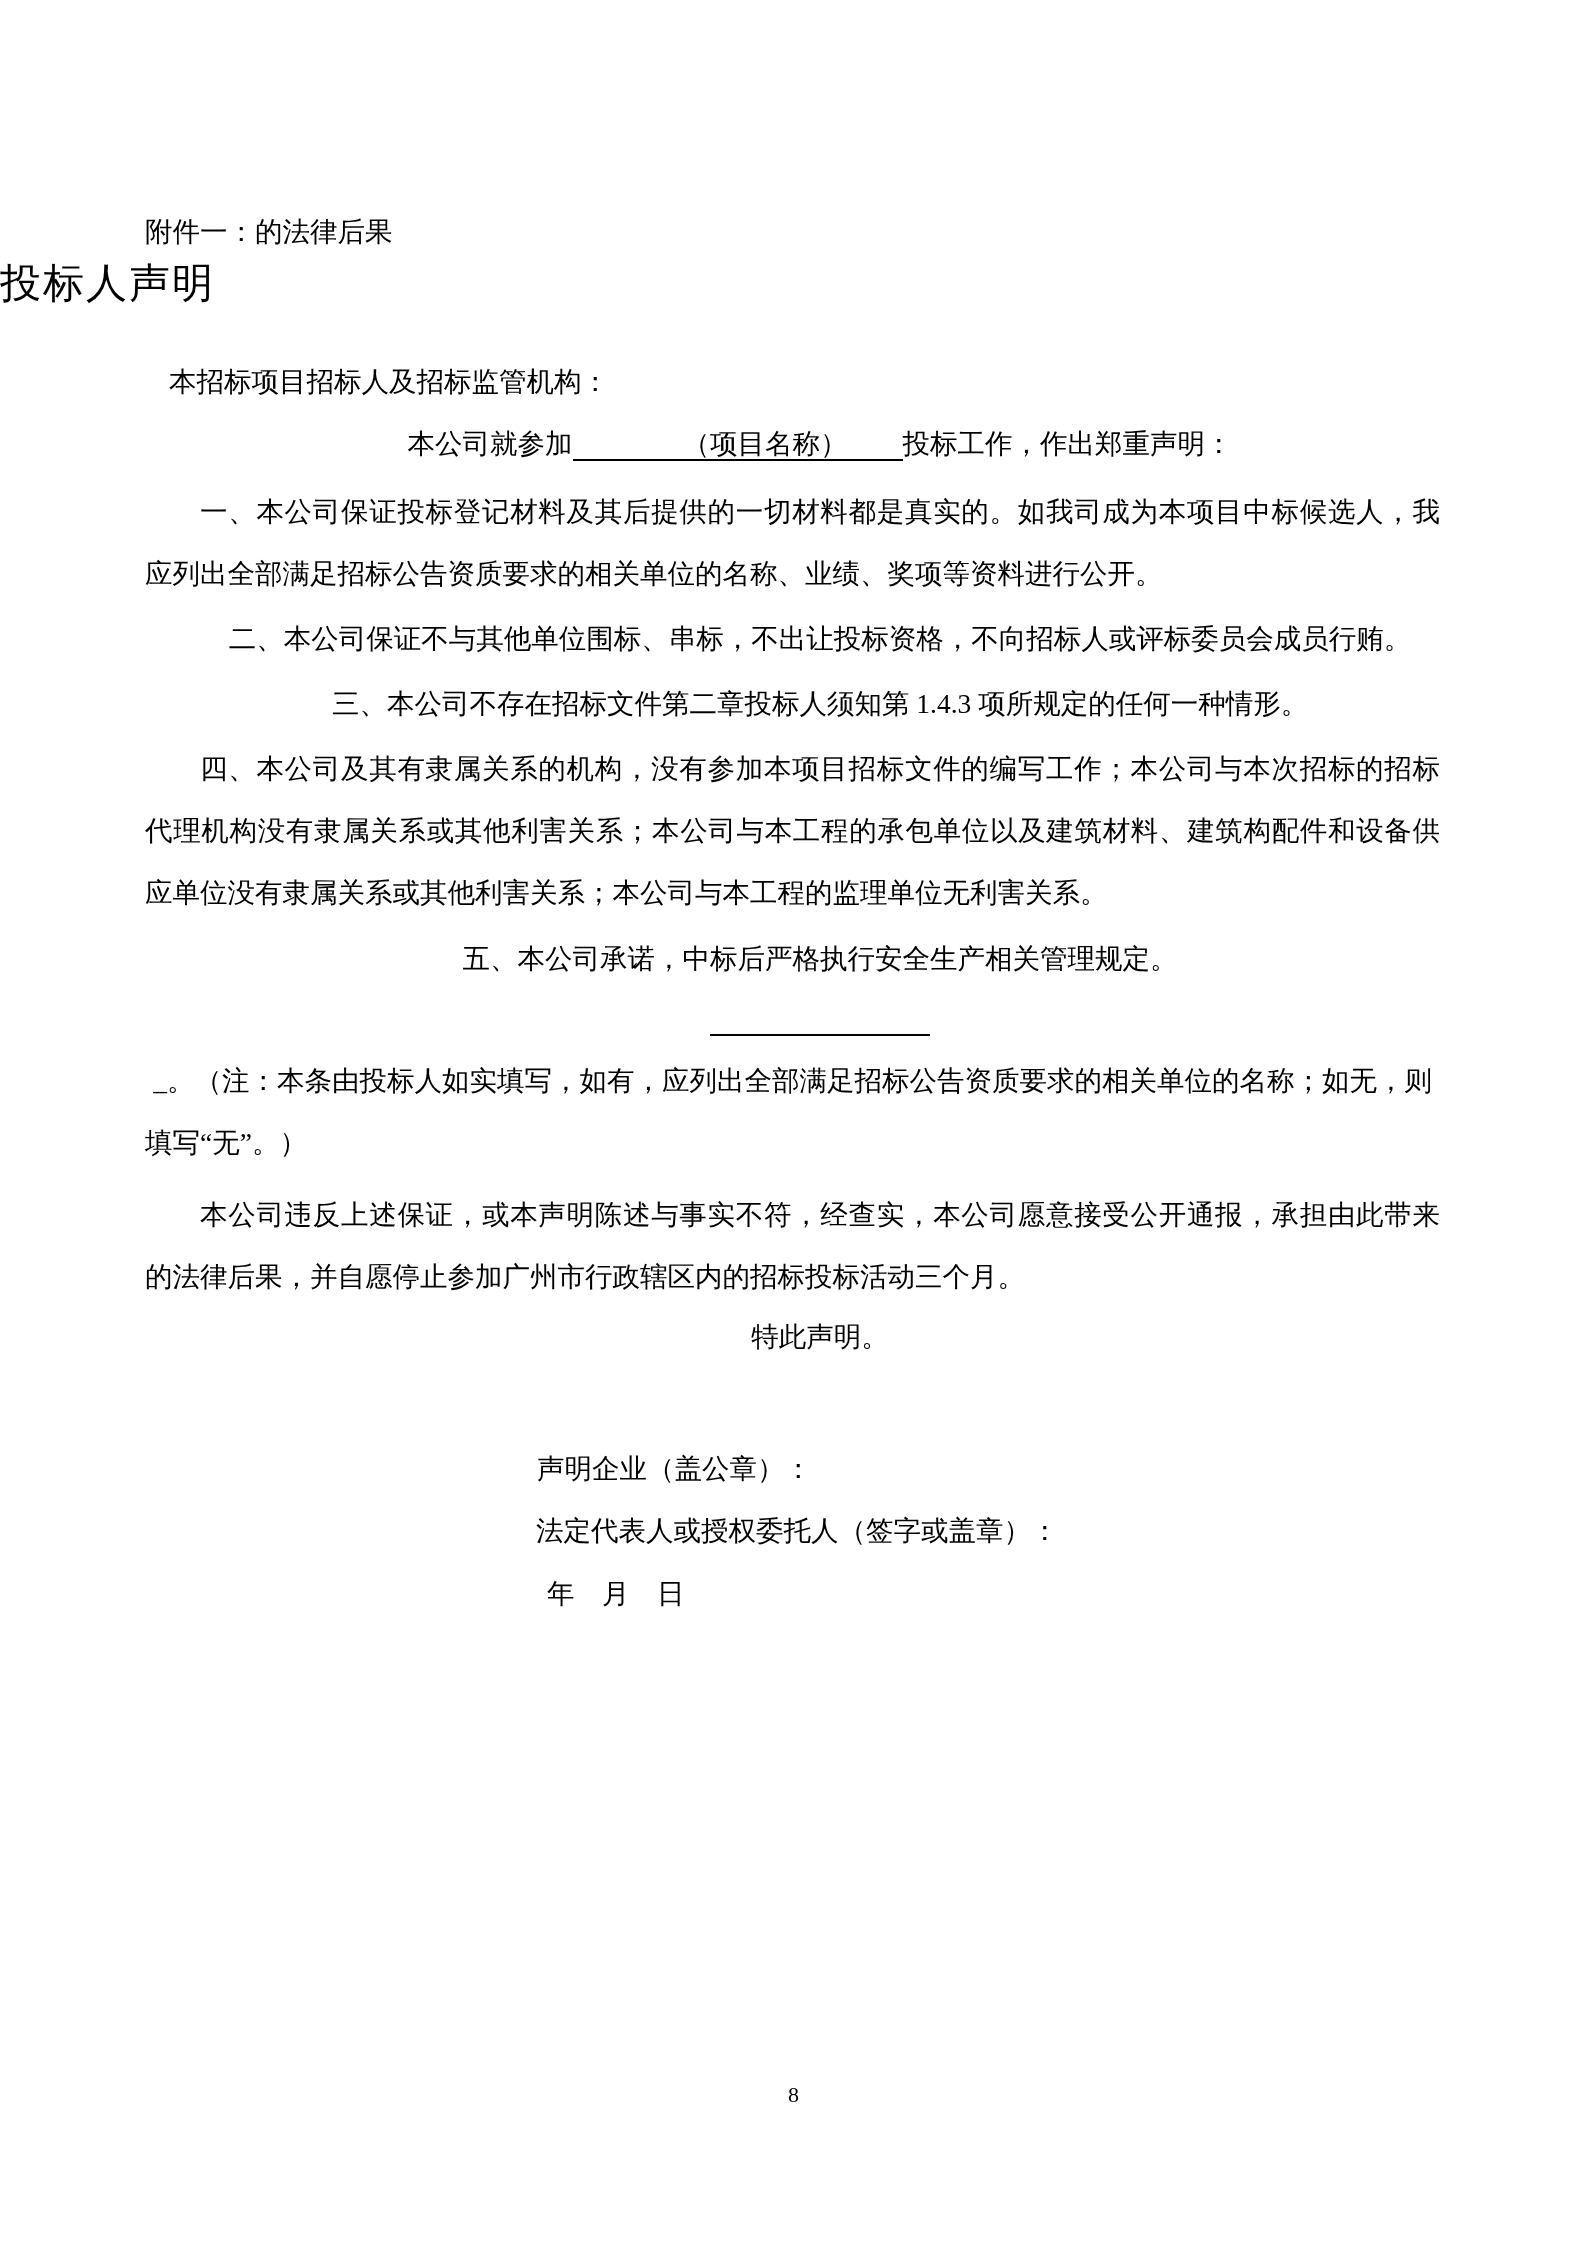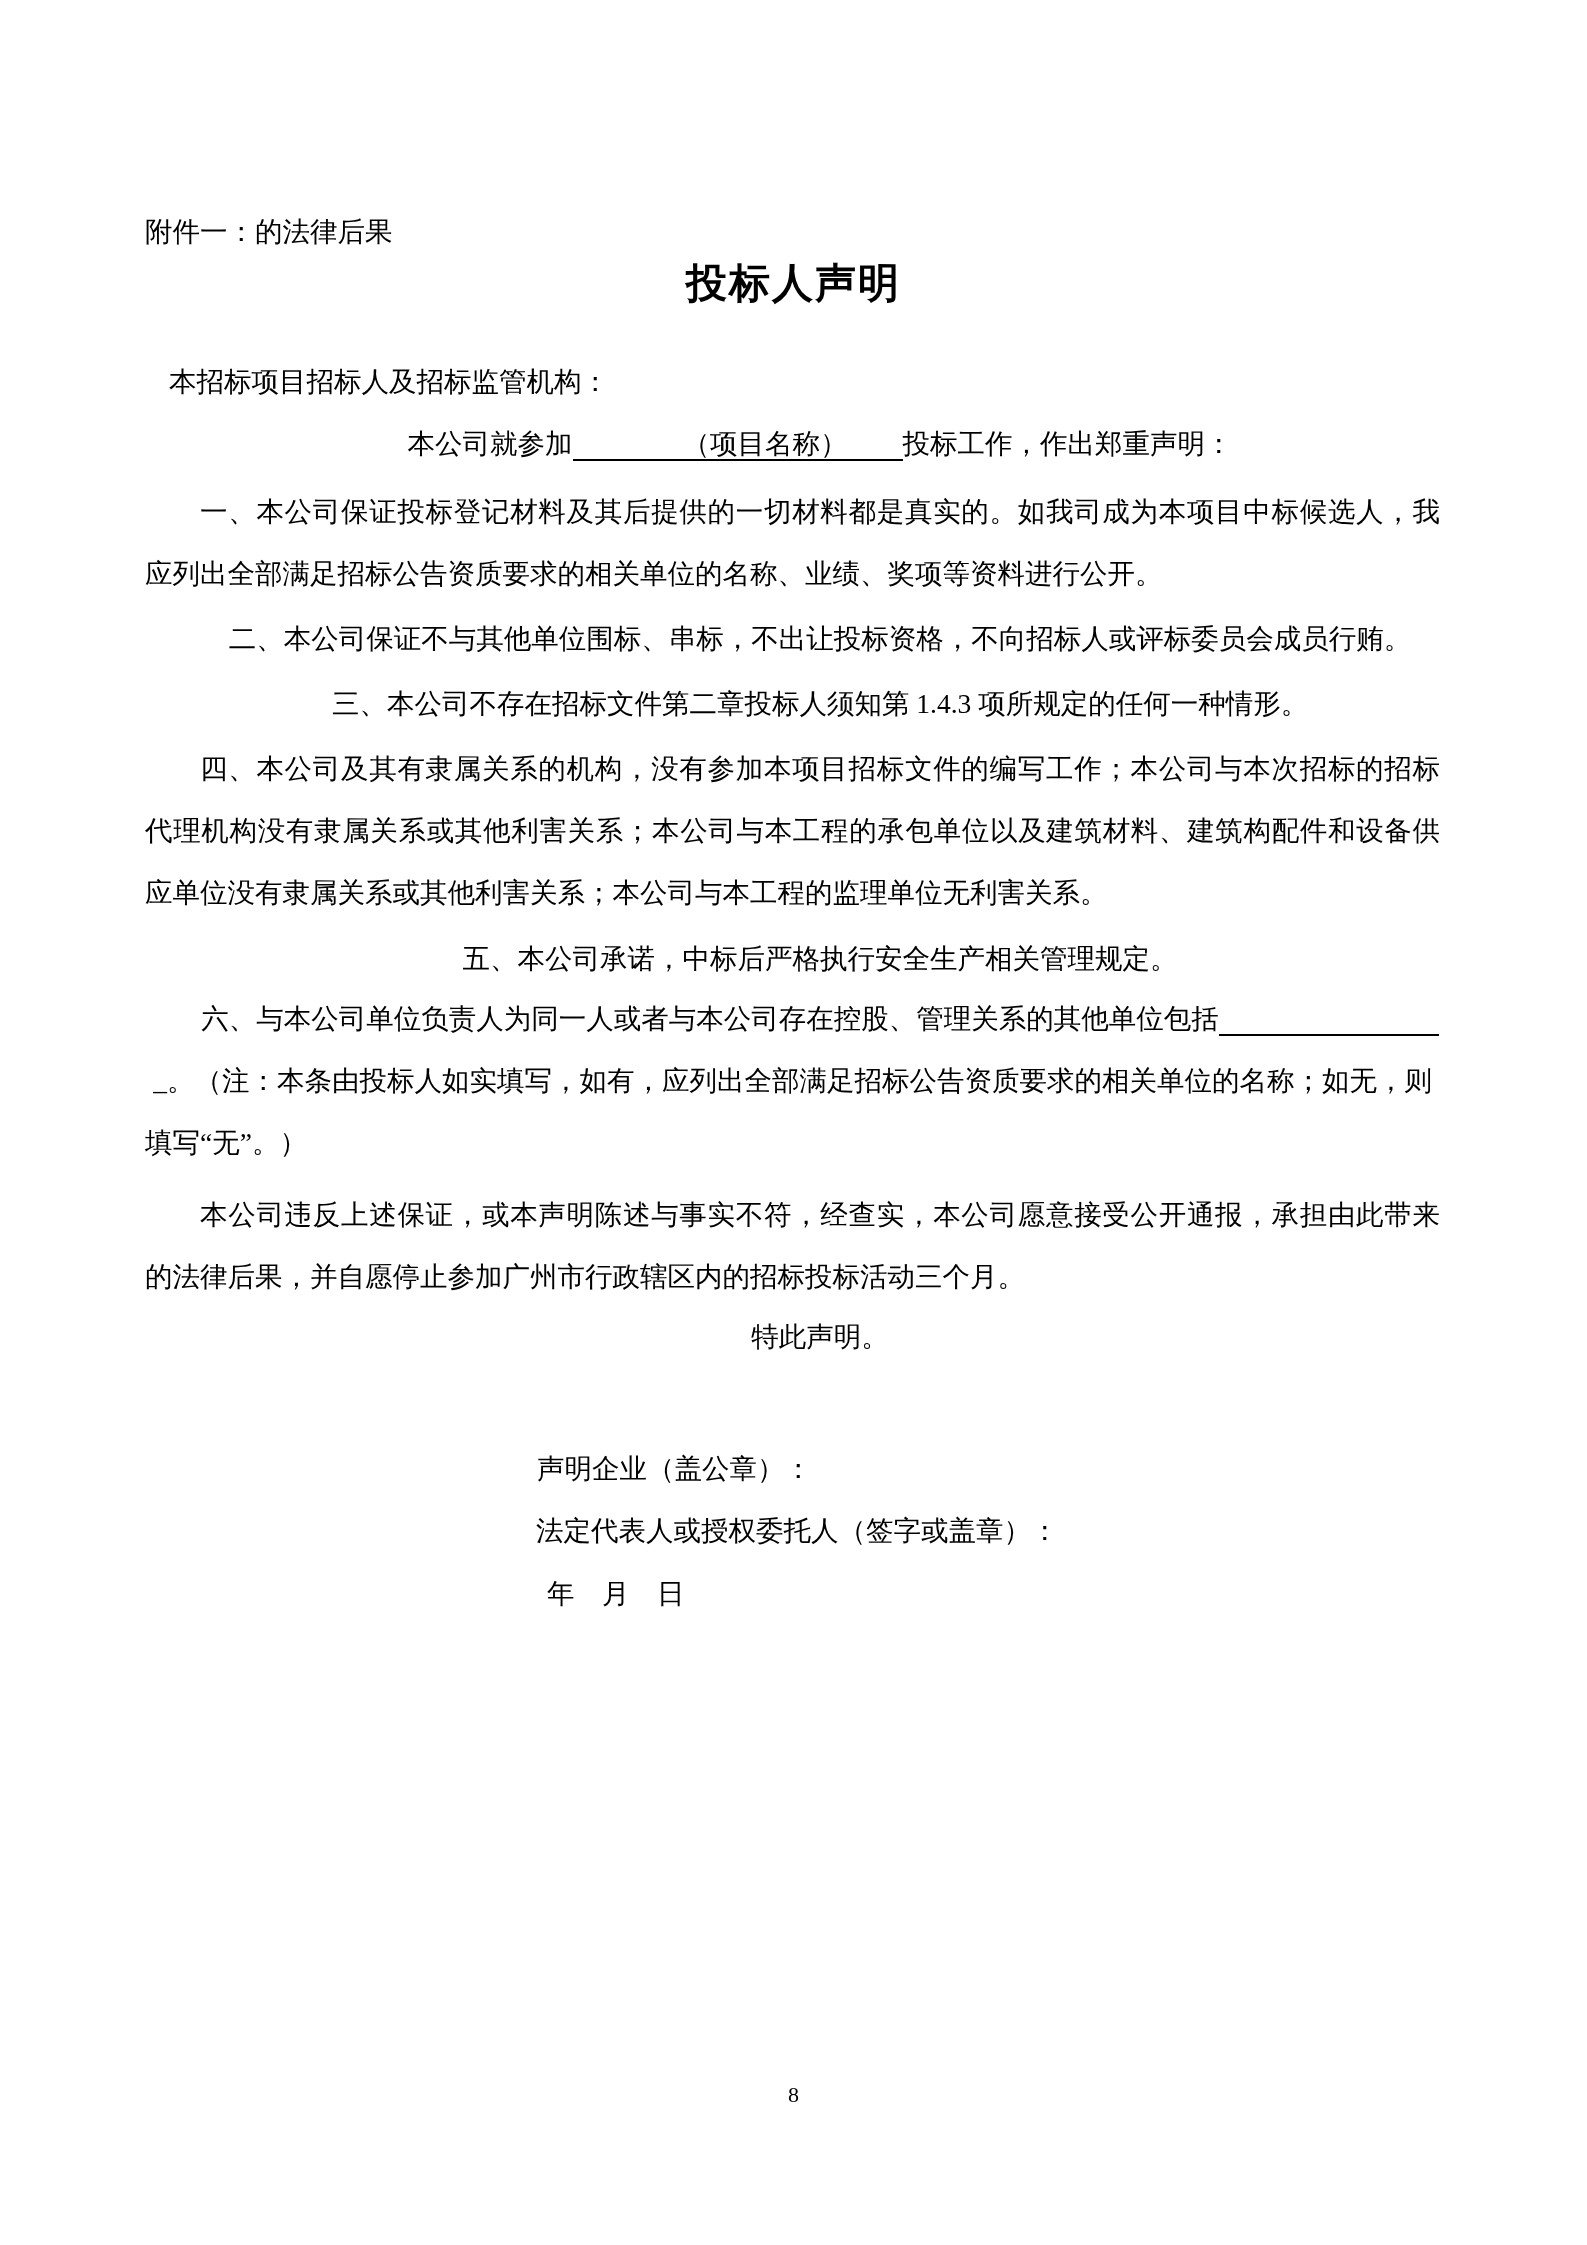--- a/index.html
+++ b/index.html
@@ -16,23 +16,22 @@
     color: #000000;
     font-family: "Liberation Serif", "DejaVu Serif", serif;
     font-size: 27.5px;
     overflow: hidden;
   }
   .doc-title {
     position: absolute;
     top: 252px;
     left: 0;
     width: 100%;
-    text-align: center;
     font-size: 41px;
-    font-weight: bold;
+    font-weight: normal;
     line-height: 62px;
     letter-spacing: 2px;
   }
   .line {
     position: absolute;
     line-height: 62px;
     width: 1295px;
     left: 145px;
   }
   .line.ind { text-indent: 55px; text-align: center; }
@@ -70,21 +69,21 @@
       <div class="line" style="top: 351px; margin-left: 24px;"><span class="">本招标项目招标人及招标监管机构：</span></div>
       <div class="line ind" style="top: 413px;"><span class="">本公司就参加</span><span class="seg-u">　　　　（项目名称）　　</span><span class="">投标工作，作出郑重声明：</span></div>
       <div class="line ind just" style="top: 481px;"><span class="">一、本公司保证投标登记材料及其后提供的一切材料都是真实的。</span><span class="seg-b ">如我司成为本项目中标候选人，我</span></div>
       <div class="line" style="top: 543px;"><span class="seg-b ">应列出全部满足招标公告资质要求的相关单位的名称、业绩、奖项等资料进行公开。</span></div>
       <div class="line ind" style="top: 608px;"><span class="">二、本公司保证不与其他单位围标、串标，不出让投标资格，不向招标人或评标委员会成员行贿。</span></div>
       <div class="line ind" style="top: 673px;"><span class="">三、本公司不存在招标文件第二章投标人须知第 1.4.3 项所规定的任何一种情形。</span></div>
       <div class="line ind just" style="top: 738px;"><span class="">四、本公司及其有隶属关系的机构，没有参加本项目招标文件的编写工作；本公司与本次招标的招标</span></div>
       <div class="line just" style="top: 800px;"><span class="">代理机构没有隶属关系或其他利害关系；本公司与本工程的承包单位以及建筑材料、建筑构配件和设备供</span></div>
       <div class="line" style="top: 862px;"><span class="">应单位没有隶属关系或其他利害关系；本公司与本工程的监理单位无利害关系。</span></div>
       <div class="line ind" style="top: 928px;"><span class="">五、本公司承诺，中标后严格执行安全生产相关管理规定。</span></div>
-      <div class="line ind" style="top: 988px;"><span class="seg-b ">六、与本公司单位负责人为同一人或者与本公司存在控股、管理关系的其他单位包括</span><span class="seg-b seg-u">　　　　　　　　</span></div>
+      <div class="line ind" style="top: 988px;"><span class="seg-b seg-u">　　　　　　　　</span></div>
       <div class="line" style="top: 1050px; text-align: center;"><span class="seg-b ">_。（注：本条由投标人如实填写，如有，应列出全部满足招标公告资质要求的相关单位的名称；如无，则</span></div>
       <div class="line" style="top: 1112px;"><span class="seg-b ">填写“无”。）</span></div>
       <div class="line ind just" style="top: 1184px;"><span class="">本公司违反上述保证，或本声明陈述与事实不符，经查实，本公司愿意接受公开通报，承担由此带来</span></div>
       <div class="line" style="top: 1246px;"><span class="">的法律后果，并自愿停止参加广州市行政辖区内的招标投标活动三个月。</span></div>
       <div class="line ind" style="top: 1306px;"><span class="">特此声明。</span></div>
       <div class="line free" style="top: 1438px; left: 537px;"><span class="">声明企业（盖公章）：</span></div>
       <div class="line free" style="top: 1500px; left: 536px;"><span class="">法定代表人或授权委托人（签字或盖章）：</span></div>
       <div class="line free" style="top: 1563px; left: 547px;"><span class="">年　月　日</span></div>
     </div>
 

